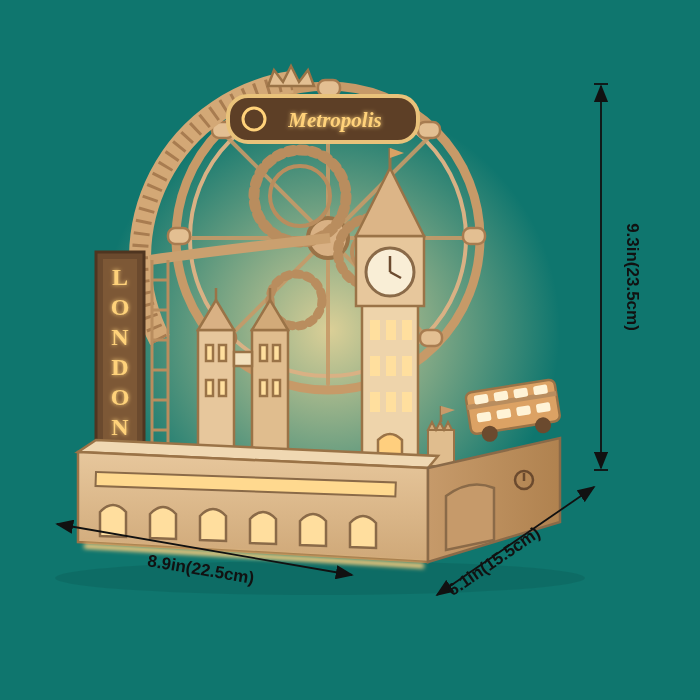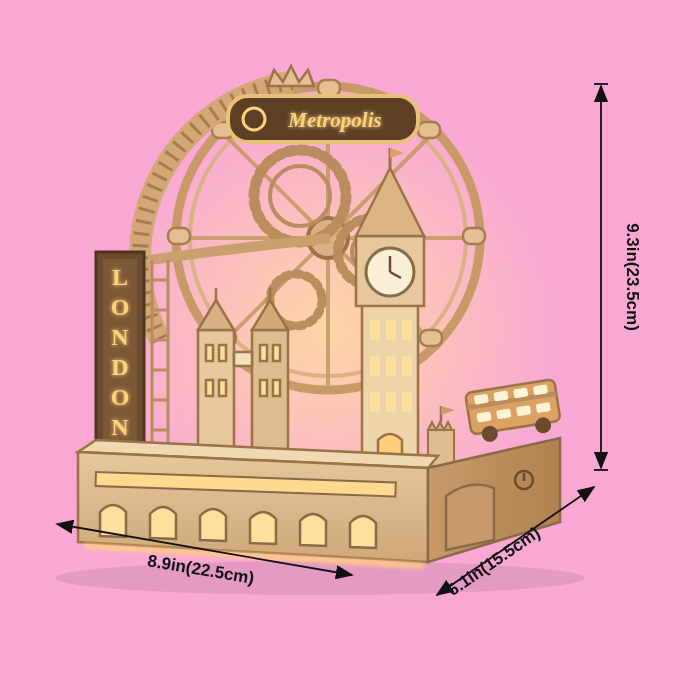--- a/index.html
+++ b/index.html
@@ -1,17 +1,17 @@
 <!DOCTYPE html>
 <html><head>
 <meta charset="utf-8">
 <style>
   html,body{margin:0;padding:0;background:#ffffff;}
   #stage{
-    position:relative;width:700px;height:700px;background:#f9a8d4;overflow:hidden;
+    position:relative;width:700px;height:700px;background:#0f766e;overflow:hidden;
     font-family:"Liberation Sans", sans-serif;
   }
   svg{display:block;}
   .dim-label{font-family:"Liberation Sans", sans-serif;font-size:17px;font-weight:600;fill:#111111;}
   .banner-text{font-family:"Liberation Serif", serif;font-style:italic;font-weight:700;font-size:21px;fill:#ffd27a;}
   .london-letter{font-family:"Liberation Serif", serif;font-weight:700;font-size:24px;fill:#ffd27a;}
 </style>
 </head>
 <body>
 

